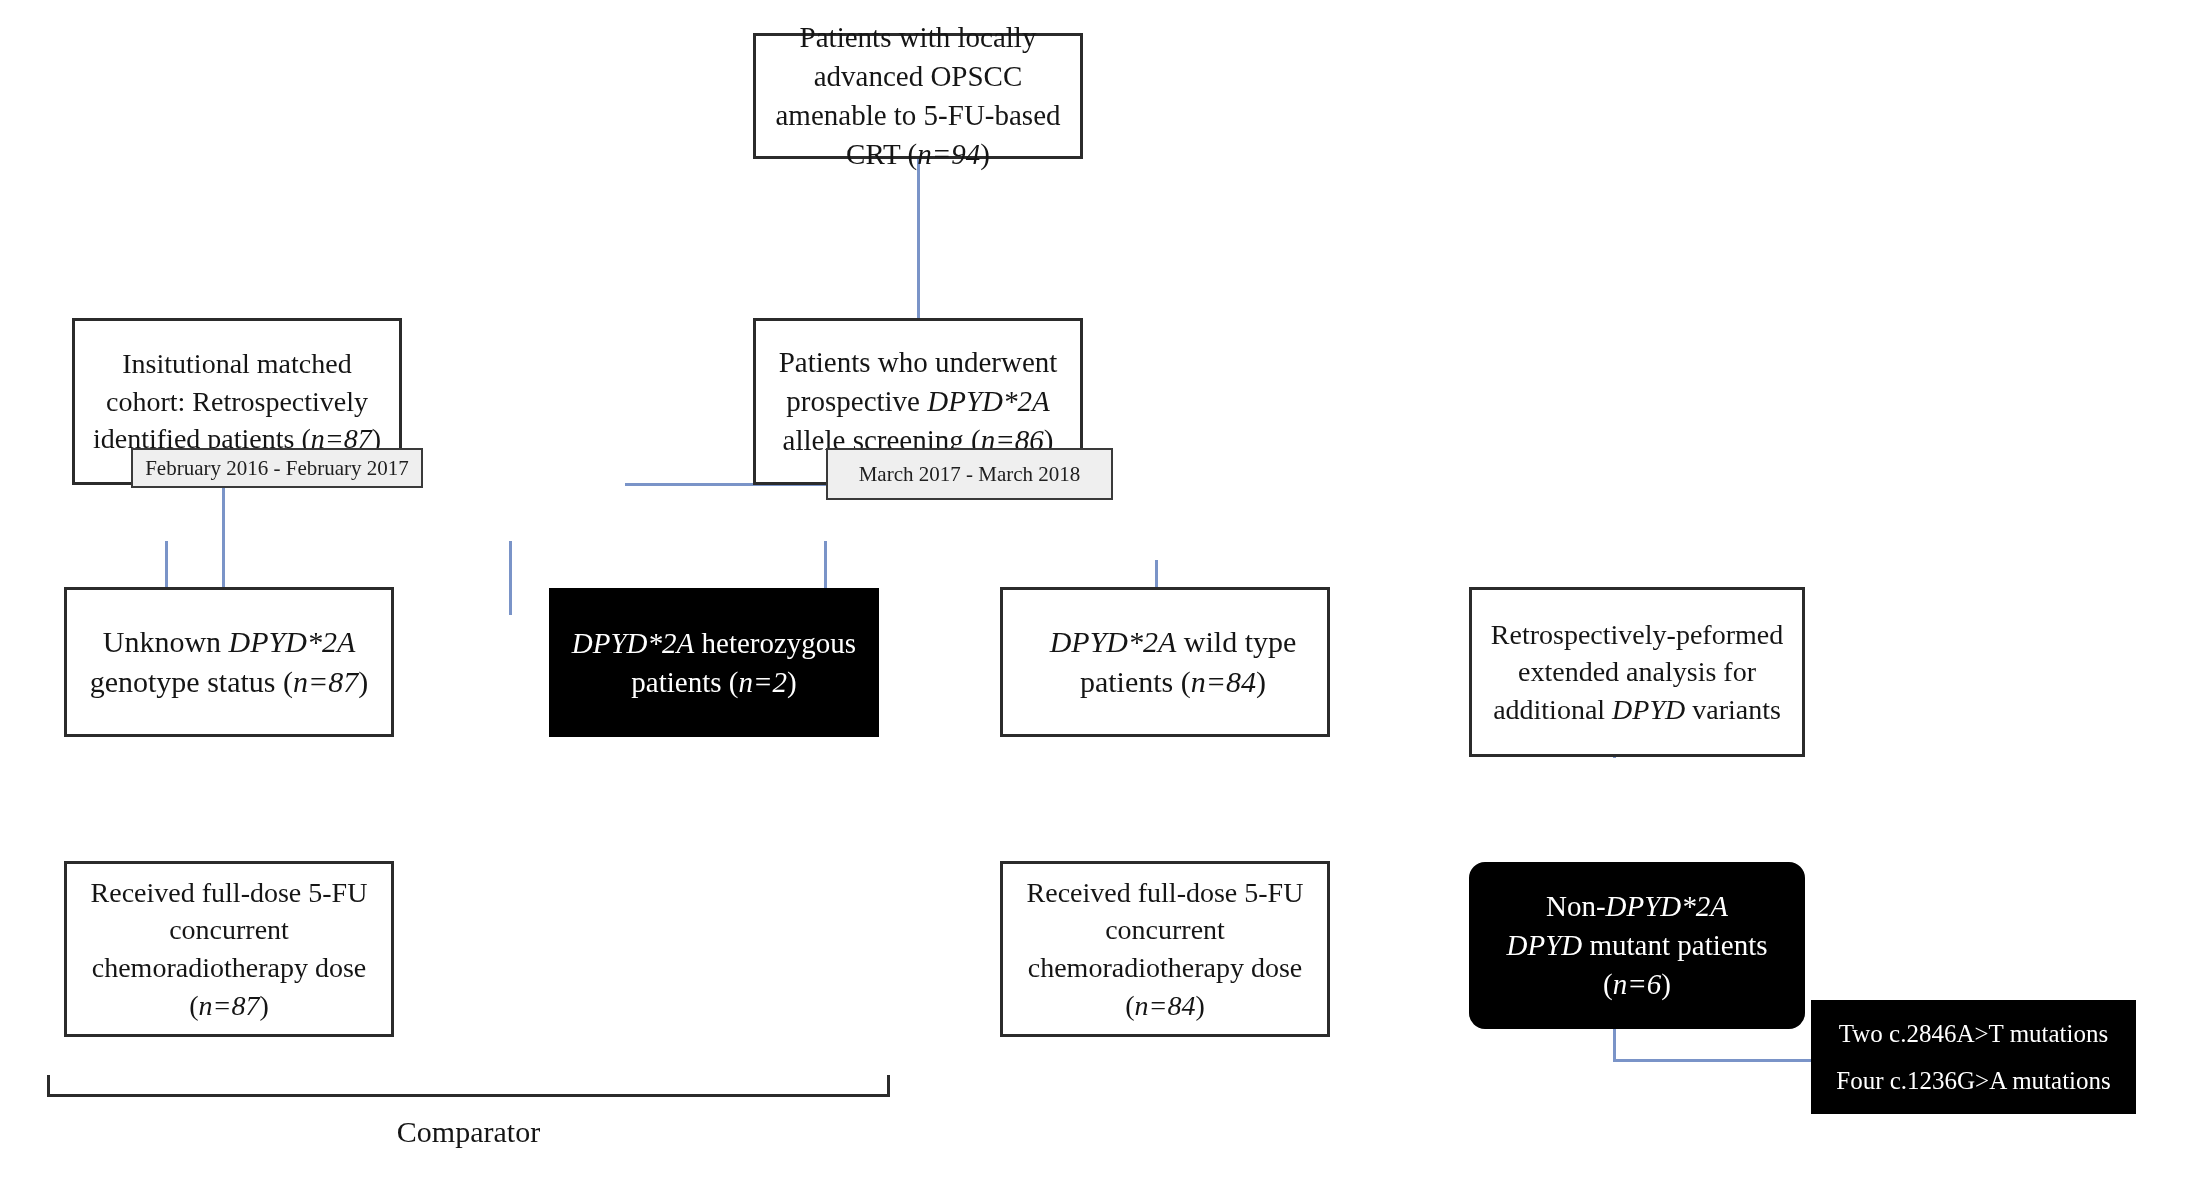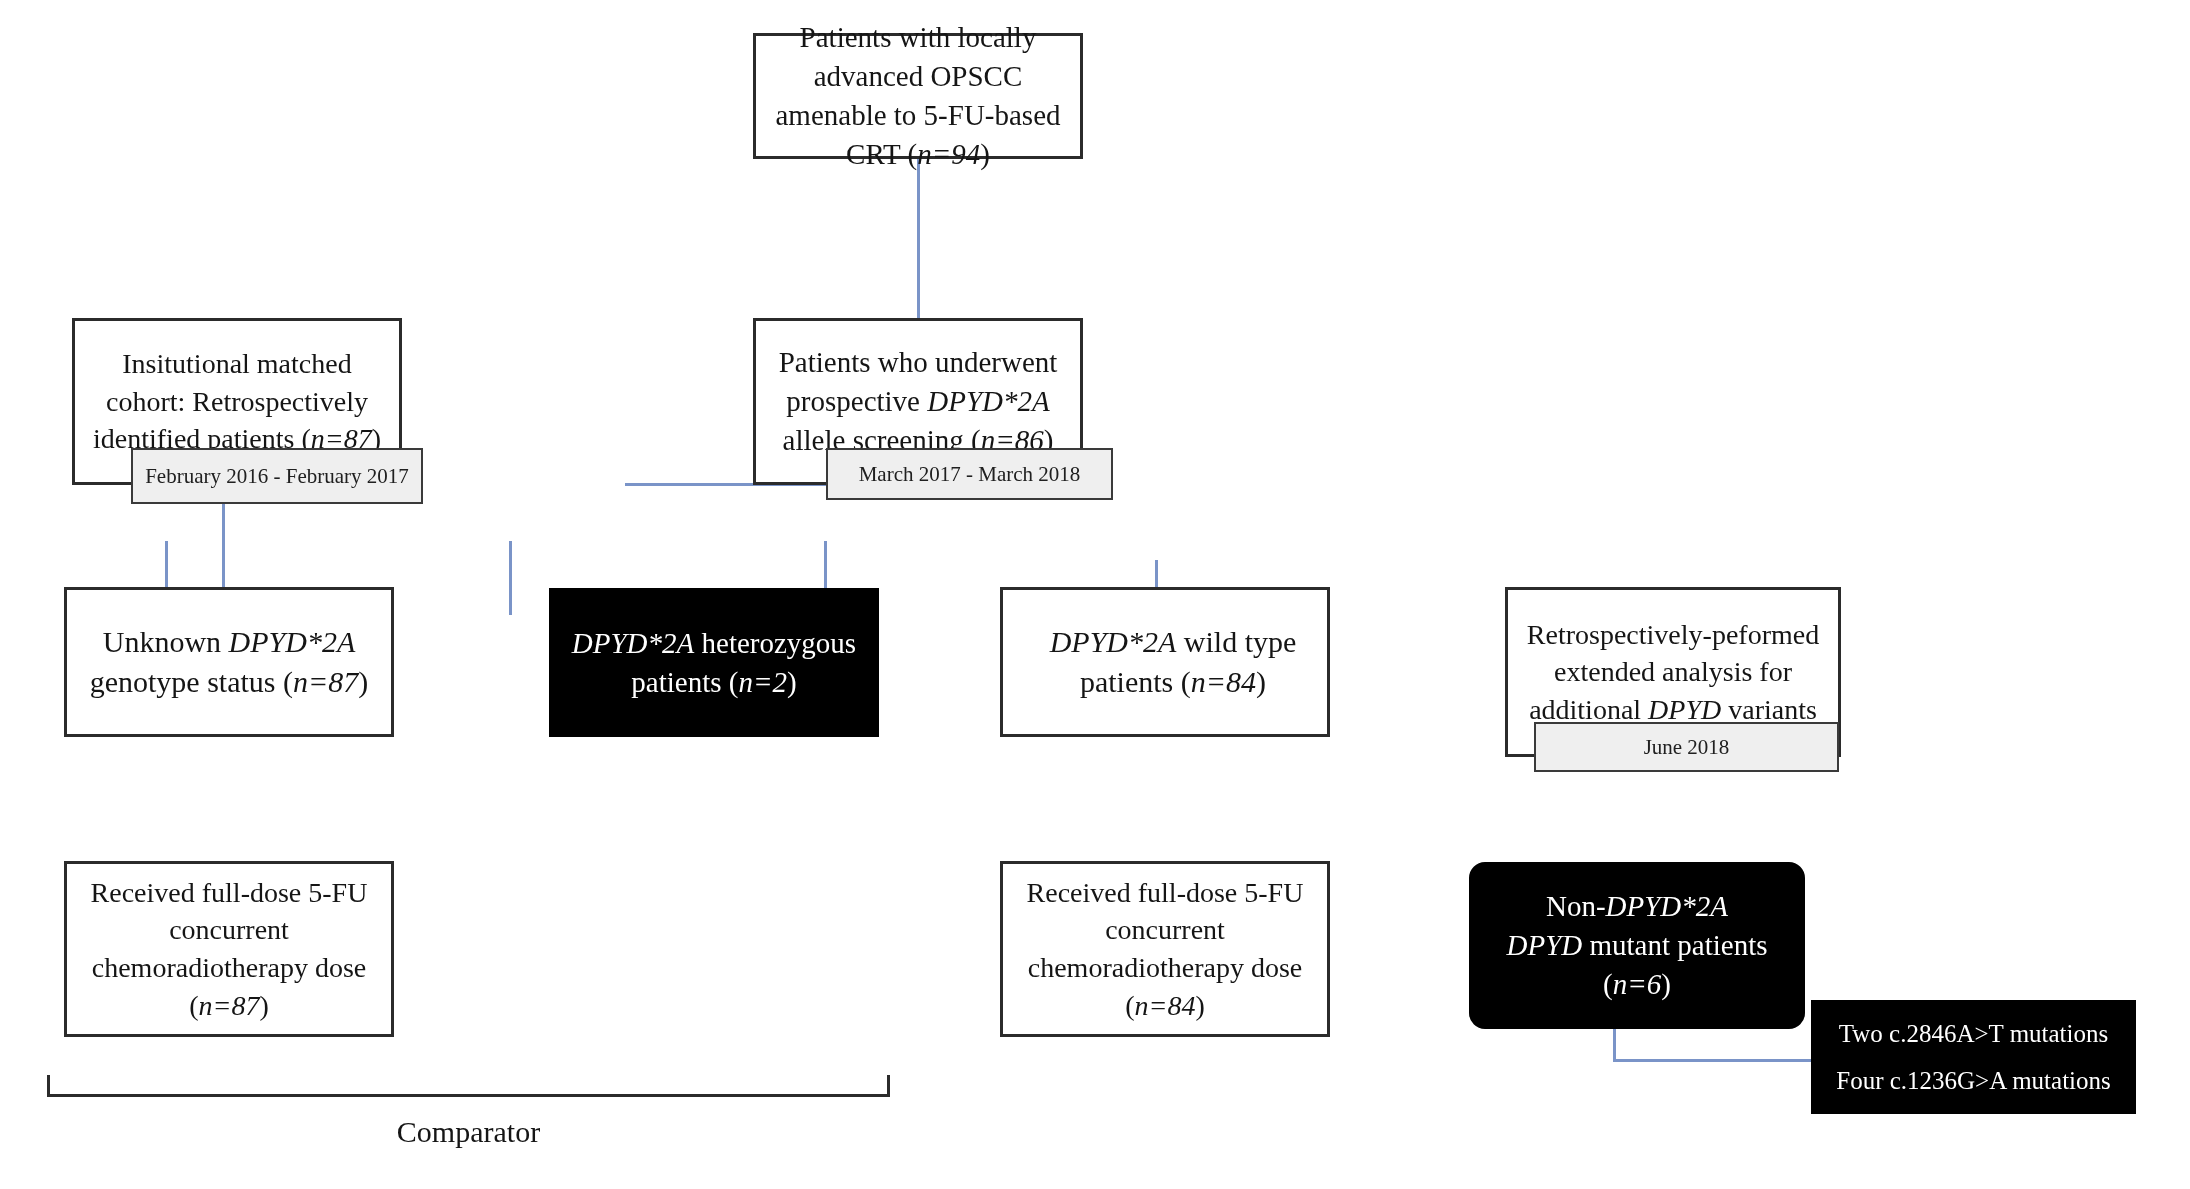--- a/index.html
+++ b/index.html
@@ -149,21 +149,21 @@
   </div>
 
   <div class="node fs-29" style="left:753px; top:318px; width:330px; height:167px;">
     <span class="txt">
       <span>Patients who underwent</span><br>
       <span>prospective </span><span class="it">DPYD*2A</span><br>
       <span>allele screening (</span><span class="it">n=86</span><span>)</span>
     </span>
   </div>
 
-  <div class="ribbon" style="left:131px; top:448px; width:292px; height:56px;">
+  <div class="ribbon" style="left:131px; top:448px; width:292px; height:40px;">
     <span>February 2016 - February 2017</span>
   </div>
 
   <div class="ribbon" style="left:826px; top:448px; width:287px; height:52px;">
     <span>March 2017 - March 2018</span>
   </div>
 
   <div class="node fs-30" style="left:64px; top:587px; width:330px; height:150px;">
     <span class="txt">
       <span>Unknown </span><span class="it">DPYD*2A</span><br>
@@ -178,31 +178,28 @@
     </span>
   </div>
 
   <div class="node fs-30" style="left:1000px; top:587px; width:330px; height:150px;padding-left:16px;">
     <span class="txt">
       <span class="it">DPYD*2A</span><span> wild type</span><br>
       <span>patients (</span><span class="it">n=84</span><span>)</span>
     </span>
   </div>
 
-  <div class="node fs-28" style="left:1469px; top:587px; width:336px; height:170px;margin-left:36px;">
+  <div class="node fs-28" style="left:1469px; top:587px; width:336px; height:170px;">
     <span class="txt">
       <span>Retrospectively-peformed</span><br>
       <span>extended analysis for</span><br>
       <span>additional </span><span class="it">DPYD</span><span> variants</span>
     </span>
   </div>
 
-  <div class="ribbon" style="left:1534px; top:722px; width:305px; height:50px;">
-    <span>June 2018</span>
-  </div>
 
   <div class="node fs-28" style="left:64px; top:861px; width:330px; height:176px;">
     <span class="txt">
       <span>Received full-dose 5-FU</span><br>
       <span>concurrent</span><br>
       <span>chemoradiotherapy dose</span><br>
       <span>(</span><span class="it">n=87</span><span>)</span>
     </span>
   </div>
 

